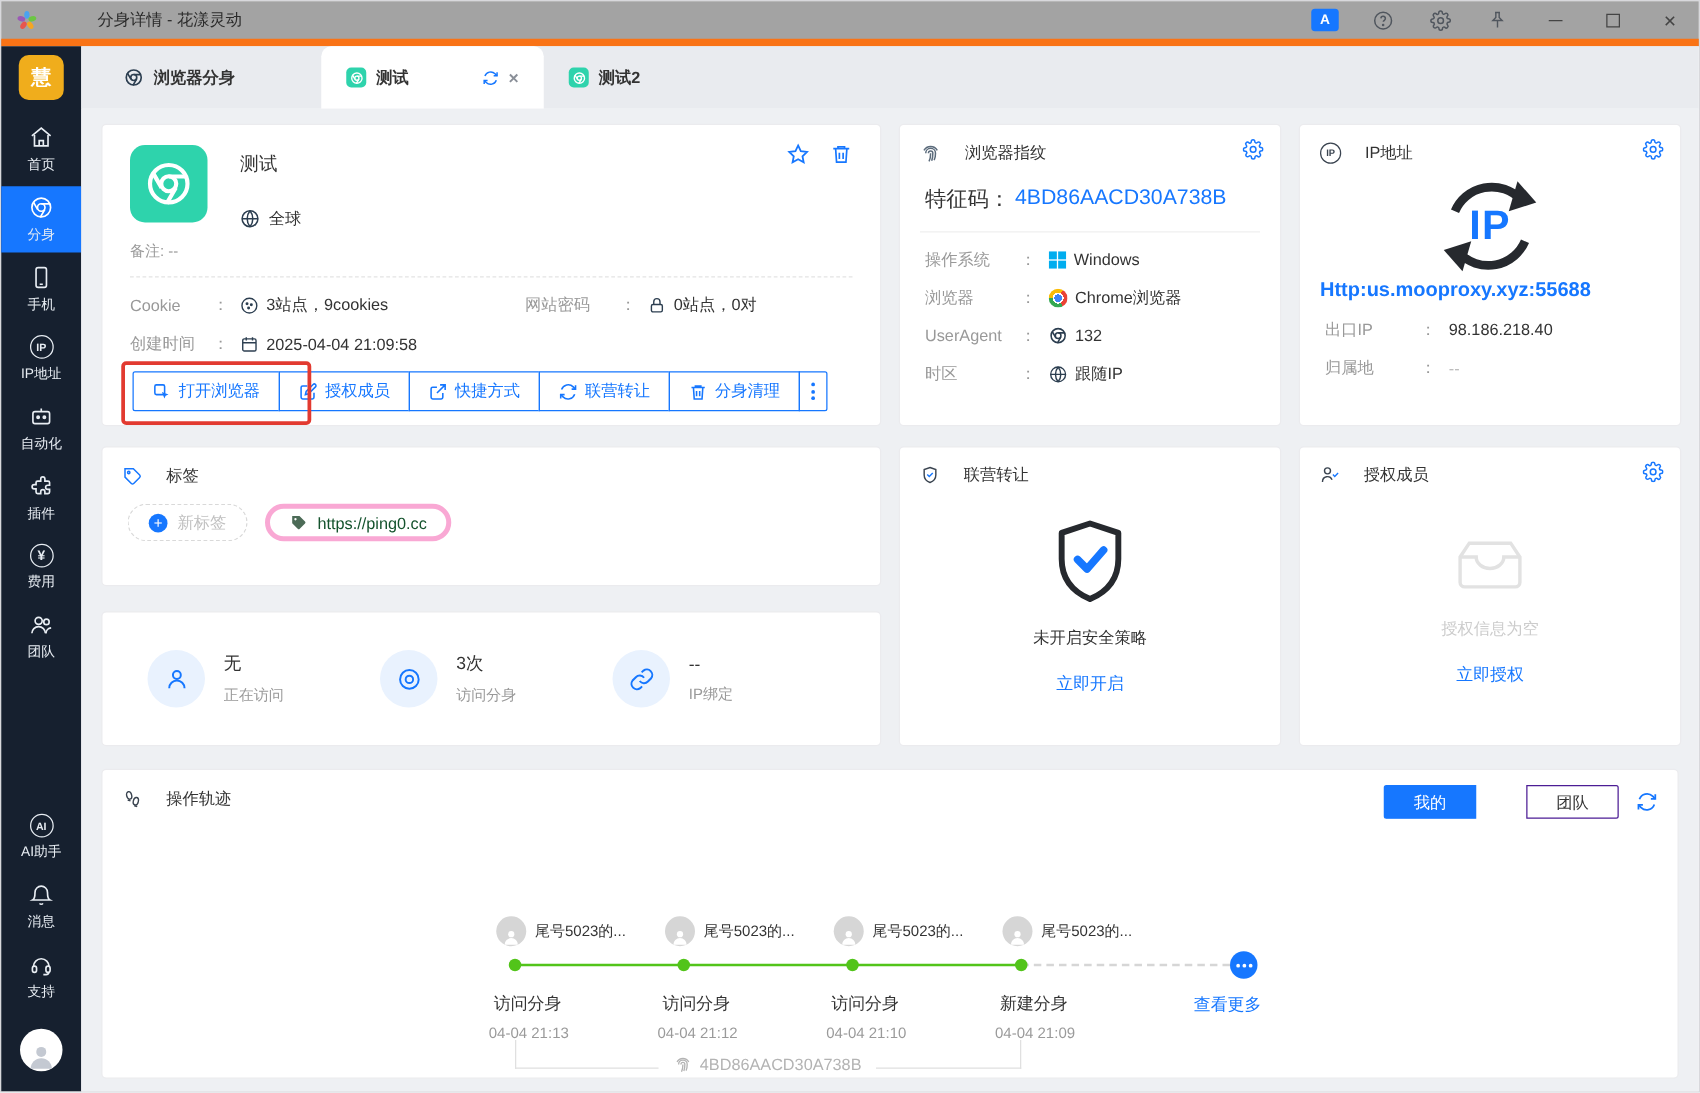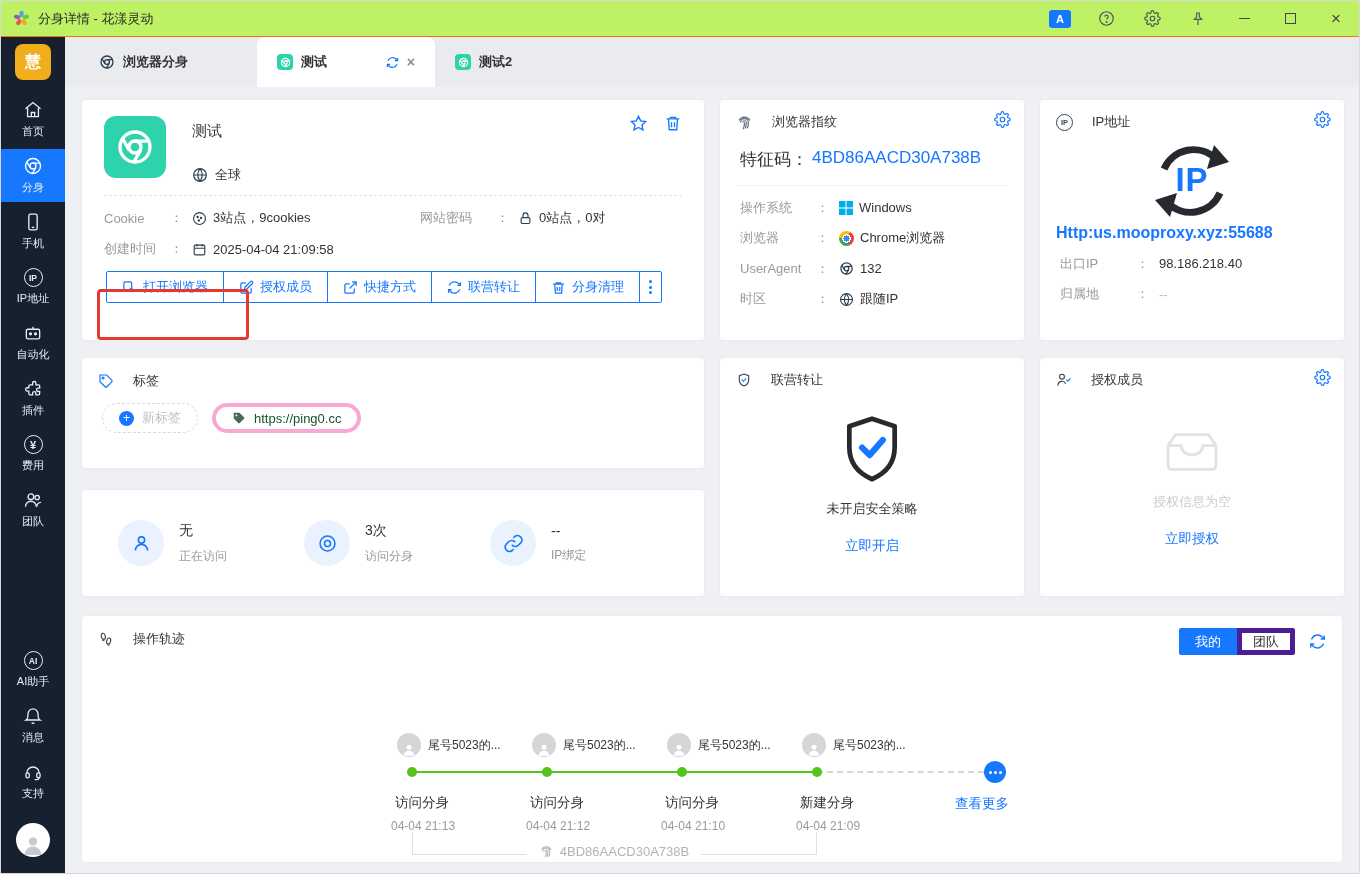--- a/index.html
+++ b/index.html
@@ -1,20 +1,20 @@
 <!DOCTYPE html>
 <html><head>
 <meta charset="utf-8">
 <style>
   * { margin:0; padding:0; box-sizing:border-box; }
   body { font-family:"Liberation Sans","DejaVu Sans",sans-serif; background:#dfe2e7; width:1360px; height:874px; overflow:hidden; }
   .win { width:1360px; height:874px; background:#fff; display:flex; flex-direction:column; position:relative; border:1px solid #d8d8dc; }
 
   
-  .tb { height:36px; flex:0 0 36px; display:flex; align-items:center; padding-left:12px; background:#bef264; border-bottom:1px solid #f97316; }
+  .tb { height:36px; flex:0 0 36px; display:flex; align-items:center; padding-left:12px; background:#a3a3a3; border-bottom:6px solid #f97316;gap:40px; }
   .tb-title { font-size:13px; color:#2b2b2b; margin-left:8px; }
   .tb-icons { margin-left:auto; display:flex; align-items:center; height:100%; }
   .tb-ic { width:46px; height:36px; display:flex; align-items:center; justify-content:center; color:#50565e; cursor:pointer; }
   .translate-badge { width:22px; height:18px; background:#1677ff; border-radius:3px; color:#fff; font-size:11px; font-weight:bold; display:flex; align-items:center; justify-content:center; }
   .min-glyph { width:11px; border-top:1.4px solid #444; }
   .max-glyph { width:11px; height:11px; border:1.4px solid #444; }
   .x-glyph { font-size:17px; color:#444; line-height:1; }
 
   .app { flex:1; display:flex; min-height:0; }
 
@@ -111,21 +111,21 @@
   
   .s-card { height:108px; margin-top:20px; display:flex; align-items:center; padding-left:36px; }
   .s-item { width:186px; display:flex; align-items:center; gap:15px; }
   .s-circle { width:46px; height:46px; border-radius:50%; background:#e9f2fe; display:flex; align-items:center; justify-content:center; flex:0 0 46px; }
   .s-val { font-size:14px; color:#333; }
   .s-label { font-size:12px; color:#999; margin-top:8px; }
 
   
   .tr-card { height:248px; margin-top:18px; padding:14px 16px; }
   .tr-controls { position:absolute; right:16px; top:12px; display:flex; align-items:center; }
-  .tg-btn { width:58px; height:27px; font-size:13px; display:flex; align-items:center; justify-content:center; border:5px solid #4c1d95; background:#fff; color:#333; cursor:pointer; }
+  .tg-btn { width:74px; height:27px; font-size:13px; display:flex; align-items:center; justify-content:center; border:1px solid #4c1d95; background:#fff; color:#333; cursor:pointer;margin-left:40px; }
   .tg-btn.on { background:#1677ff; border-color:#1677ff; color:#fff; border-radius:2px 0 0 2px; }
   .tg-btn.off { border-radius:0 2px 2px 0; }
   .tr-refresh { margin-left:14px; cursor:pointer; display:flex; }
   .timeline { position:relative; height:196px; }
   .t-ev { position:absolute; top:85px; display:flex; align-items:center; gap:7px; font-size:12px; color:#333; }
   .t-av { width:24px; height:24px; border-radius:50%; background:#d6d6d6; display:flex; align-items:flex-end; justify-content:center; overflow:hidden; flex:0 0 24px; }
   .t-line { position:absolute; top:123px; height:2px; background:#52c41a; }
   .t-dash { position:absolute; top:123px; border-top:2px dashed #d6d6d6; }
   .t-dot { position:absolute; top:119px; width:10px; height:10px; border-radius:50%; background:#52c41a; z-index:2; }
   .t-more { position:absolute; top:113px; width:22px; height:22px; border-radius:50%; background:#1677ff; display:flex; align-items:center; justify-content:center; gap:2px; z-index:2; cursor:pointer; }
@@ -350,20 +350,24 @@
                   <div class="p-name">测试</div>
                   <div class="p-region">
                     <svg width="16" height="16" viewBox="0 0 24 24" fill="none" stroke="#2c3e50" stroke-width="1.8">
                         <circle cx="12" cy="12" r="9.5"></circle>
                         <path d="M2.5 12h19M12 2.5a15 15 0 0 1 0 19M12 2.5a15 15 0 0 0 0 19"></path>
                       </svg>
                     <span>全球</span>
                   </div>
                 </div>
               </div>
+              <div class="p-note">
+                <span>备注:</span>
+                <span>--</span>
+              </div>
               <div class="p-div"></div>
               <div class="p-row">
                 <div class="p-group g1">
                   <span class="p-label w60">Cookie</span>
                   <span class="p-colon">：</span>
                   <span class="kv">
                     <svg width="15" height="15" viewBox="0 0 24 24" fill="none" stroke="#2c3e50" stroke-width="1.8">
                         <circle cx="12" cy="12" r="9.5"></circle>
                         <circle cx="9" cy="9.5" r="1" fill="#2c3e50"></circle>
                         <circle cx="14.5" cy="11" r="1" fill="#2c3e50"></circle>

